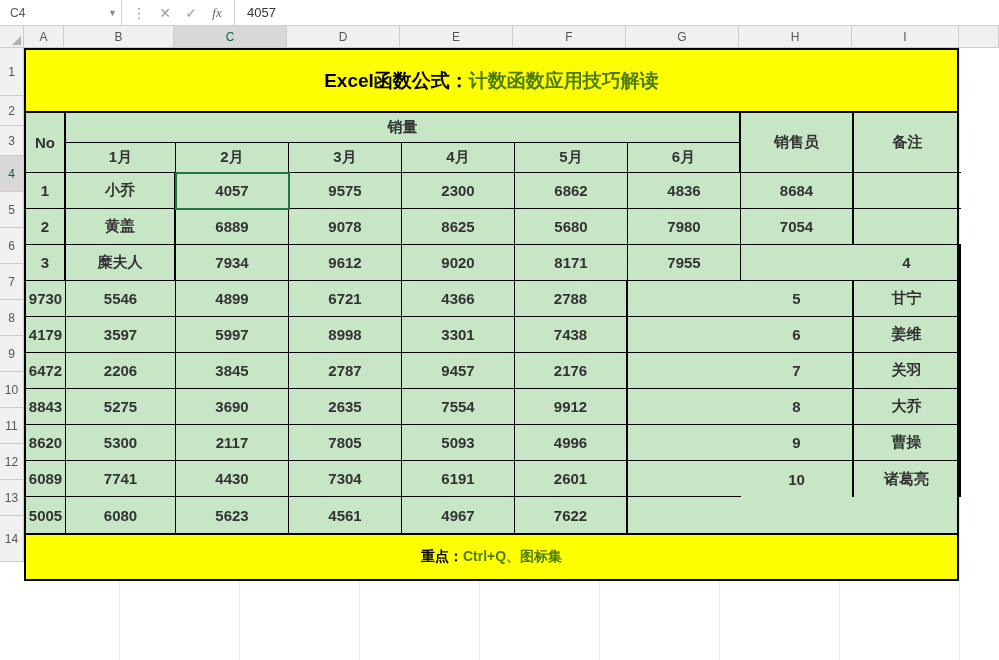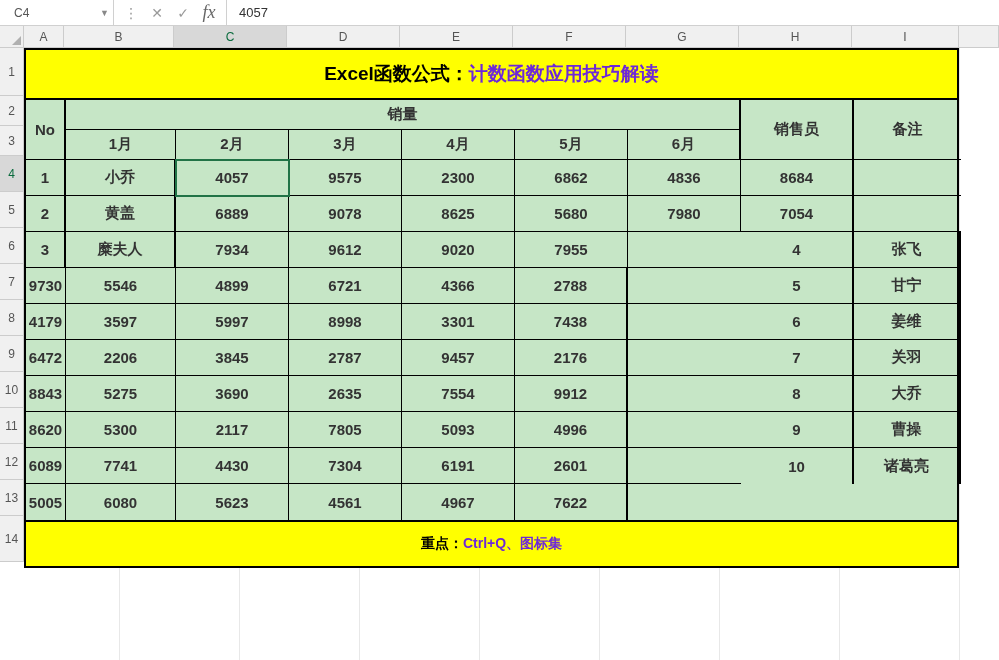--- a/index.html
+++ b/index.html
@@ -15,29 +15,29 @@
   }
   
   .formula-bar {
     display: flex;
     align-items: center;
     height: 26px;
     border-bottom: 1px solid #d0d0d0;
     background: #fff;
   }
   .name-box {
-    width: 100px;
+    width: 122px;
     height: 100%;
     border-right: 1px solid #d0d0d0;
     display: flex;
     align-items: center;
+    padding-left: 10px;
     position: relative;
     font-size: 12px;
     color: #555;
-    margin-left: 14px;
   }
   .name-box .dd {
     position: absolute;
     right: 4px;
     color: #888;
     font-size: 9px;
   }
   .fb-btns {
     display: flex;
     align-items: center;
@@ -48,21 +48,21 @@
   .fb-btn {
     width: 26px;
     height: 100%;
     display: flex;
     align-items: center;
     justify-content: center;
     color: #999;
     font-size: 14px;
     cursor: pointer;
   }
-  .fb-btn.fx { font-style: italic; font-family: "Times New Roman", serif; color: #666; font-size: 18px; }
+  .fb-btn.fx { font-style: italic; font-family: "Times New Roman", serif; color: #666; font-size: 13px; }
   .formula-input {
     flex: 1;
     height: 100%;
     display: flex;
     align-items: center;
     padding-left: 12px;
     font-size: 13px;
     color: #333;
   }
   
@@ -128,29 +128,29 @@
     left: 24px; top: 22px;
     width: 975px;
   }
   
   .yellow-block {
     background: #ffff00;
     border: 2px solid #000;
     width: 935px;
   }
   .title-row {
-    height: 48px;
+    height: 61px;
     display: flex;
     align-items: center;
     justify-content: center;
     font-weight: bold;
     font-size: 19px;
   }
   .title-black { color: #000; }
-  .title-red { color: #6d28d9; }
+  .title-red { color: #4d7c0f; }
   .green-table {
     border-top: 2px solid #000;
     border-bottom: 2px solid #000;
     display: grid;
     grid-template-columns: 40px 110px repeat(6, 113px) 107px;
     background: #c6e6c6;
   }
   .gc {
     border-right: 1px solid #000;
     border-bottom: 1px solid #000;
@@ -279,24 +279,24 @@
           <div class="gc ">8625</div>
           <div class="gc ">5680</div>
           <div class="gc ">7980</div>
           <div class="gc thick-r">7054</div>
           <div class="gc no-r"></div>
           <div class="gc thick-r">3</div>
           <div class="gc thick-r">糜夫人</div>
           <div class="gc ">7934</div>
           <div class="gc ">9612</div>
           <div class="gc ">9020</div>
+          <div class="gc ">8171</div>
           <div class="gc ">7955</div>
           <div class="gc no-r"></div>
           <div class="gc thick-r">4</div>
-          <div class="gc thick-r">张飞</div>
           <div class="gc ">9730</div>
           <div class="gc ">5546</div>
           <div class="gc ">4899</div>
           <div class="gc ">6721</div>
           <div class="gc ">4366</div>
           <div class="gc thick-r">2788</div>
           <div class="gc no-r"></div>
           <div class="gc thick-r">5</div>
           <div class="gc thick-r">甘宁</div>
           <div class="gc ">4179</div>

